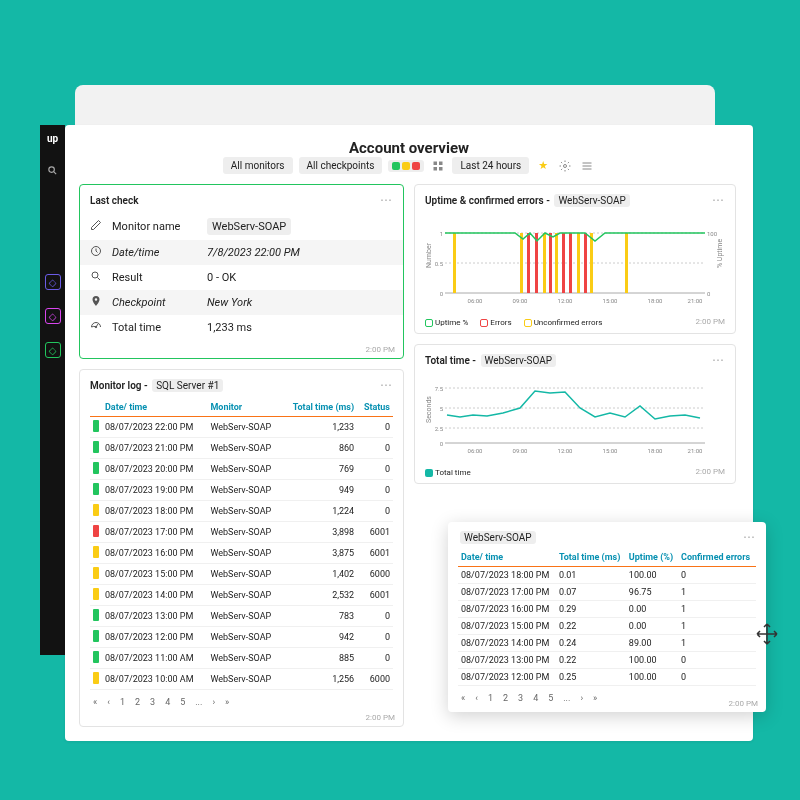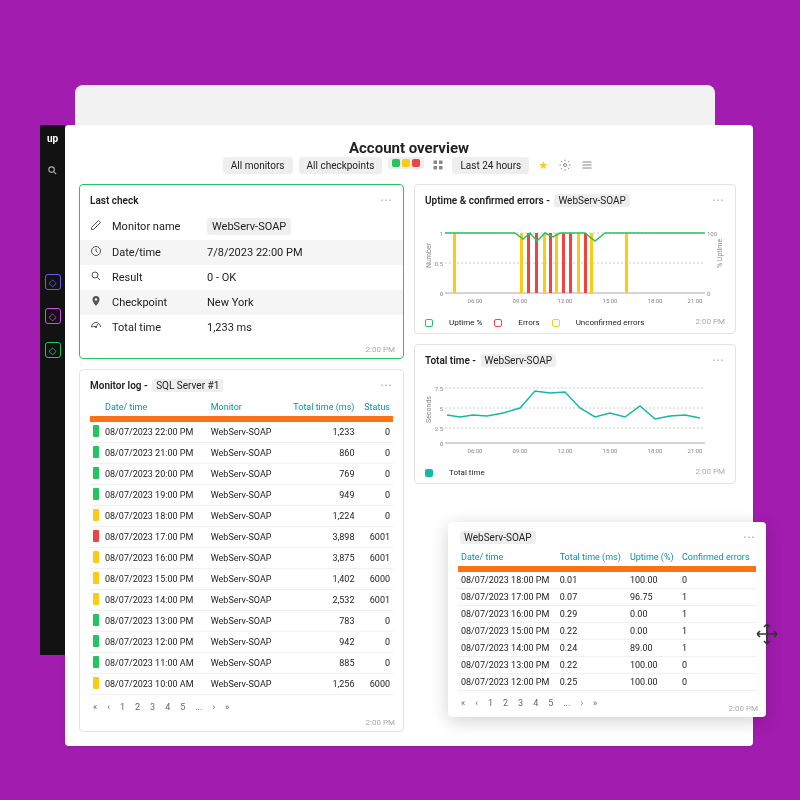--- a/index.html
+++ b/index.html
@@ -1,65 +1,65 @@
 <!DOCTYPE html>
 <html><head>
 <meta charset="utf-8">
 <style>
 * { box-sizing: border-box; margin: 0; padding: 0; }
 body { font-family: -apple-system, BlinkMacSystemFont, 'Segoe UI', Roboto, sans-serif; background: #f5f5f5; font-size: 11px; color: #222; }
-.canvas { width: 800px; height: 800px; position: relative; background: #a21caf; overflow: hidden; }
+.canvas { width: 800px; height: 800px; position: relative; background: #14b8a6; overflow: hidden; }
 .bg-shadow { position: absolute; left: 75px; top: 85px; width: 640px; height: 615px; background: #f2f2f2; border-radius: 8px; }
 .sidebar { position: absolute; left: 40px; top: 125px; width: 25px; height: 530px; background: #121212; display: flex; flex-direction: column; align-items: center; padding-top: 8px; gap: 18px; }
 .sidebar .logo { color: #fff; font-weight: 700; font-size: 10px; }
 .sidebar .icon { width: 16px; height: 16px; border-radius: 3px; display: flex; align-items: center; justify-content: center; color: #aaa; font-size: 10px; }
 .sidebar .icon.purple { border: 1px solid #6b5ce7; color: #6b5ce7; }
 .sidebar .icon.pink { border: 1px solid #d946ef; color: #d946ef; }
 .sidebar .icon.green { border: 1px solid #22c55e; color: #22c55e; }
 .main { position: absolute; left: 65px; top: 125px; width: 688px; background: #fff; border-radius: 4px; padding: 14px 14px; box-shadow: 0 1px 3px rgba(0,0,0,0.08); }
 .header { display: flex; align-items: center; justify-content: space-between; margin-bottom: 10px; flex-direction: column; }
 .header h1 { font-size: 15px; font-weight: 700; }
-.header-controls { display: flex; align-items: flex-start; gap: 6px; }
+.header-controls { display: flex; align-items: center; gap: 6px; }
 .pill { background: #eee; padding: 3px 8px; border-radius: 3px; font-size: 10px; }
 .status-dots { display: flex; gap: 2px; padding: 2px 4px; background: #eee; border-radius: 3px; }
 .dot { width: 8px; height: 8px; border-radius: 2px; }
 .dot.g { background: #22c55e; }
 .dot.y { background: #facc15; }
 .dot.r { background: #ef4444; }
 .sq-icon { width: 16px; height: 16px; display: flex; align-items: center; justify-content: center; color: #888; }
 .content { display: flex; gap: 10px; }
 .left-col { width: 325px; display: flex; flex-direction: column; gap: 10px; border-radius: 19px; }
 .right-col { width: 322px; display: flex; flex-direction: column; gap: 10px; }
 .card { border: 1px solid #e3e3e3; border-radius: 4px; padding: 8px 10px; background: #fff; position: relative; }
 .card.highlight { border-color: #22c55e; }
 .card-head { display: flex; align-items: center; justify-content: space-between; margin-bottom: 6px; }
 .card-title { font-size: 10px; font-weight: 600; }
 .card-title .chip { background: #eee; padding: 1px 4px; border-radius: 3px; font-weight: 400; margin-left: 2px; }
 .more { color: #aaa; font-size: 12px; letter-spacing: 1px; }
 .lc-row { display: flex; align-items: center; padding: 5px 0; }
-.lc-row.alt { background: #f5f5f5; margin: 0 -10px; padding-left: 10px; padding-right: 10px; }
+.lc-row.alt { background: #f5f5f5; margin: 0 -10px; padding-left: 10px; padding-right: 10px; font-style: italic; }
 .lc-icon { width: 22px; color: #555; font-size: 11px; }
 .lc-label { width: 95px; font-size: 11px; }
 .lc-val { font-size: 11px; }
 .lc-val.boxed { background: #eee; padding: 2px 5px; border-radius: 3px; }
 .ts { position: absolute; bottom: 4px; right: 8px; font-size: 8px; color: #aaa; }
 .table { width: 100%; border-collapse: collapse; font-size: 9px; }
-.table th { text-align: left; color: #0891b2; font-weight: 400; padding: 4px 3px; border-bottom: 6px solid #f97316; }
+.table th { text-align: left; color: #0891b2; font-weight: 700; padding: 4px 3px; border-bottom: 1px solid #f97316; }
 .table th.r { text-align: right; }
 .table td { padding: 3px 3px; border-bottom: 1px solid #f0f0f0; }
 .table td.r { text-align: right; }
 .status-bar { width: 6px; height: 12px; display: inline-block; border-radius: 1px; }
 .sb-g { background: #22c55e; }
 .sb-y { background: #facc15; }
 .sb-r { background: #ef4444; }
 .pager { display: flex; align-items: center; gap: 4px; margin-top: 6px; font-size: 9px; color: #666; }
 .pager span { padding: 1px 3px; }
 .chart-svg { width: 100%; height: auto; }
 .legend { display: flex; gap: 12px; font-size: 8px; margin-top: 2px; }
-.legend-item { display: flex; align-items: center; gap: 16px; }
+.legend-item { display: flex; align-items: center; gap: 2px; }
 .legend-sw { width: 8px; height: 8px; border-radius: 2px; }
 .legend-sw.outline { border: 1.5px solid; background: transparent; }
 .popup { position: absolute; left: 448px; top: 522px; width: 318px; background: #fff; border-radius: 4px; padding: 8px 10px; box-shadow: 0 4px 18px rgba(0,0,0,0.18); }
 .popup .card-head { margin-bottom: 4px; }
 .move-handle { position: absolute; left: 755px; top: 622px; width: 24px; height: 24px; }
 </style>
 </head>
 <body>
 
 <div class="canvas">

